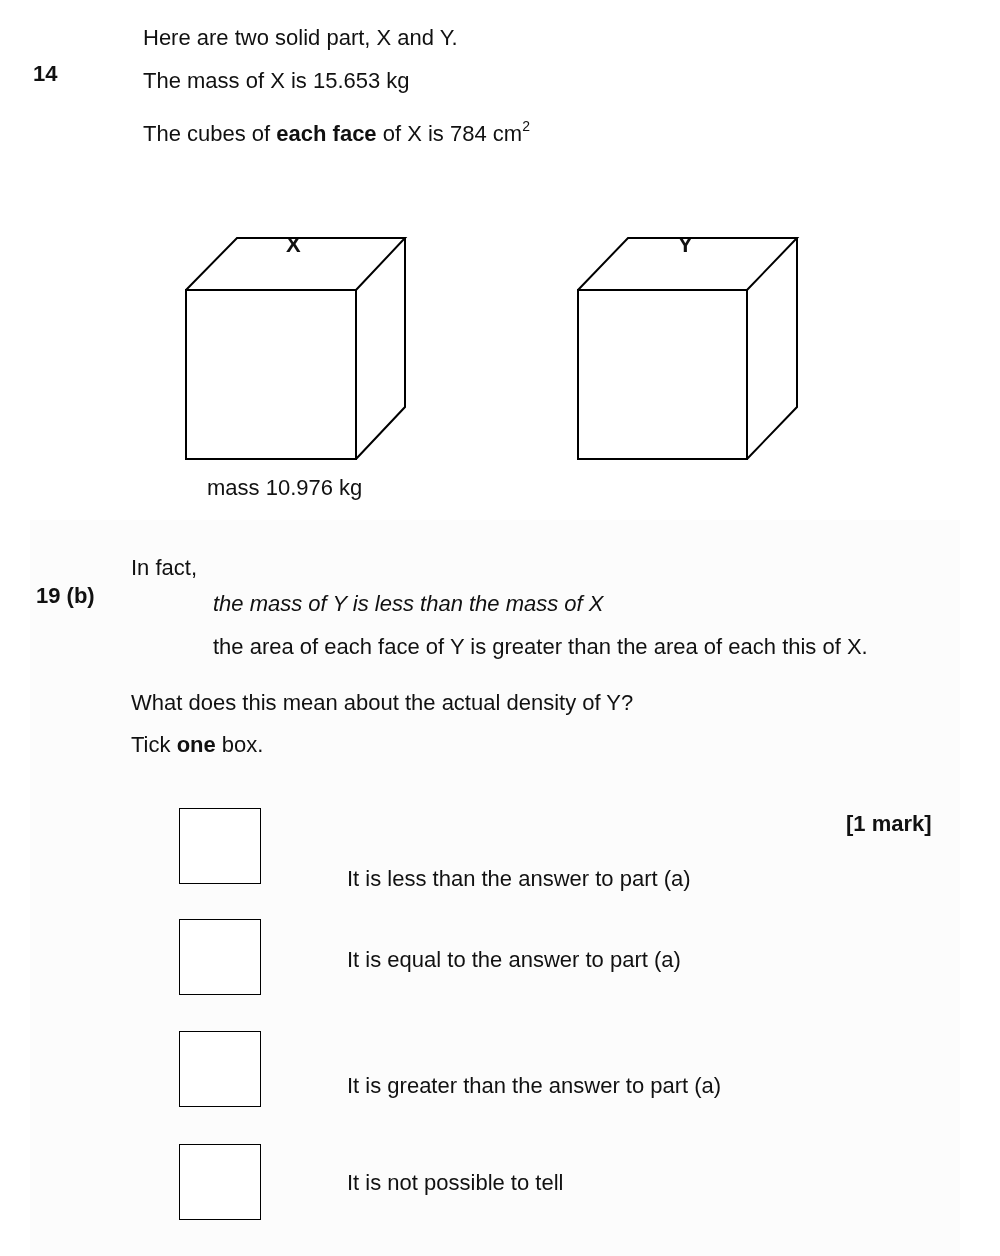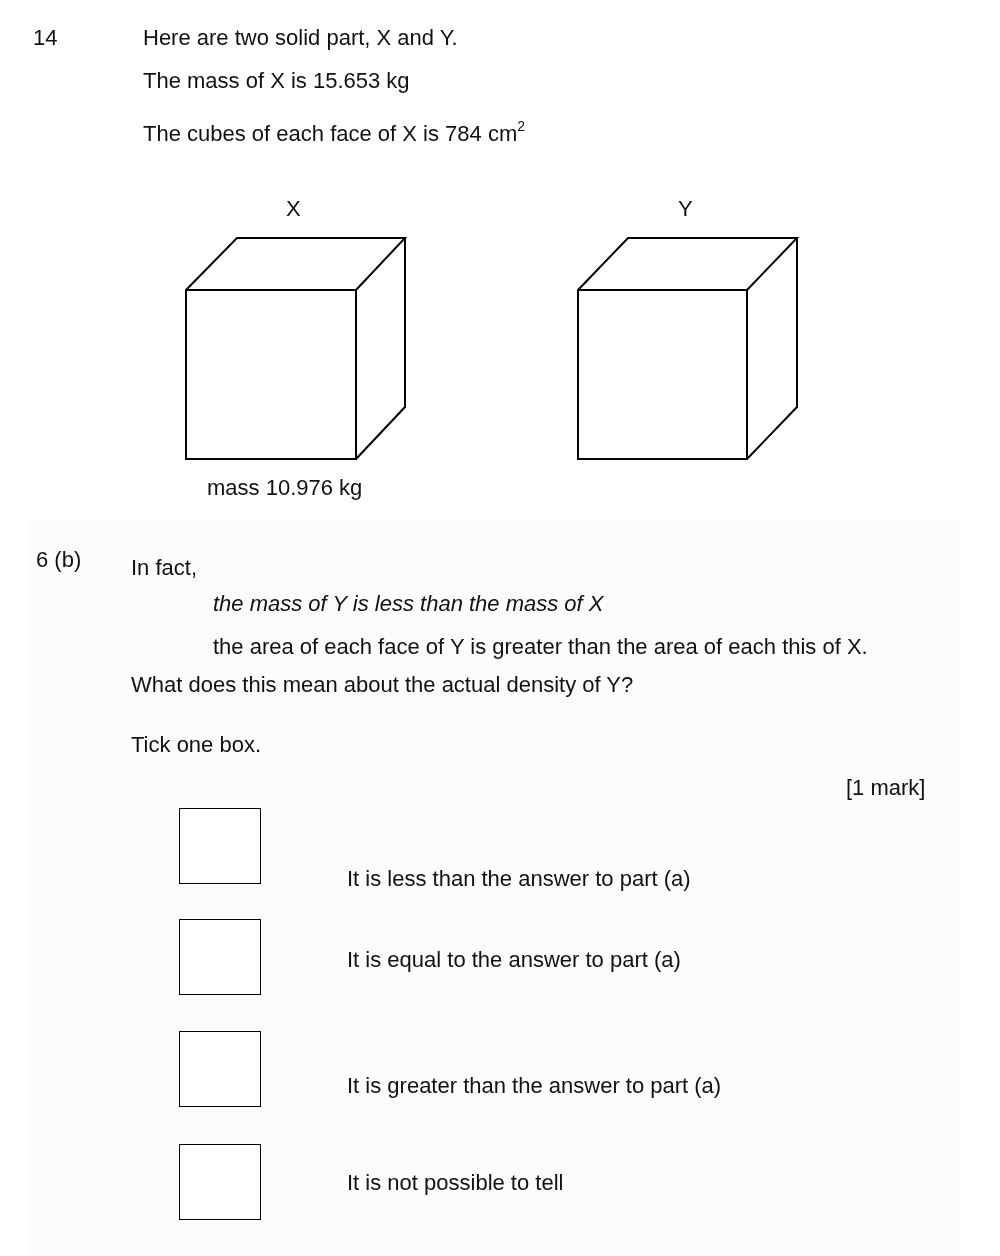--- a/index.html
+++ b/index.html
@@ -1,20 +1,20 @@
 <!DOCTYPE html>
 <html><head>
 <meta charset="utf-8">
 <style>
   html, body { margin:0; padding:0; background:#ffffff; }
   body { width:1000px; height:1256px; position:relative; overflow:hidden;
          font-family:"Liberation Sans", sans-serif; color:#111; }
   .abs { position:absolute; white-space:nowrap; }
   .t { font-size:22px; line-height:26px; }
-  .b { font-weight:normal; }
+  .b { font-weight:bold;margin-top:36px; }
   .tint { position:absolute; left:30px; top:520px; width:930px; height:736px; background:#fcfcfc; }
   sup { font-size:14px; position:relative; top:-2px; }
   .tickbox { position:absolute; width:82px; height:76px; border:1.5px solid #000; background:#fff; box-sizing:border-box; cursor:pointer; }
   svg line, svg polyline, svg rect, svg polygon { stroke:#000; stroke-width:2; fill:none; }
 </style>
 </head>
 <body>
 
 <div class="tint"></div>
 
@@ -35,25 +35,25 @@
 </svg>
 
 <svg class="abs" style="left:0; top:0;" width="1000" height="520">
   <rect x="578" y="290" width="169" height="169"></rect>
   <polyline points="578,290 628,238 797,238 747,290"></polyline>
   <polyline points="797,238 797,407 747,459"></polyline>
 </svg>
 
 <div class="abs t" style="left:207px; top:475px;">mass 10.976 kg</div>
 
-<div class="abs t b" style="left:36px; top:547px;">6 (b)</div>
+<div class="abs t b" style="left:36px; top:547px;">19 (b)</div>
 <div class="abs t" style="left:131px; top:555px;">In fact,</div>
 <div class="abs t" style="left:213px; top:591px;font-style:italic;">the mass of Y is less than the mass of X</div>
 <div class="abs t" style="left:213px; top:634px;">the area of each face of Y is greater than the area of each this of X.</div>
-<div class="abs t" style="left:131px; top:672px;text-align:center;">What does this mean about the actual density of Y?</div>
+<div class="abs t" style="left:131px; top:690px;text-align:center;">What does this mean about the actual density of Y?</div>
 <div class="abs t" style="left:131px; top:732px;">
   <span>Tick </span><span class="b">one</span><span> box.</span>
 </div>
 <div class="abs t b" style="left:846px; top:775px;">[1 mark]</div>
 
 <div class="tickbox" style="left:179px; top:808px;"></div>
 <div class="abs t" style="left:347px; top:836px;margin-top:30px;">It is less than the answer to part (a)</div>
 
 <div class="tickbox" style="left:179px; top:919px;"></div>
 <div class="abs t" style="left:347px; top:947px;">It is equal to the answer to part (a)</div>

